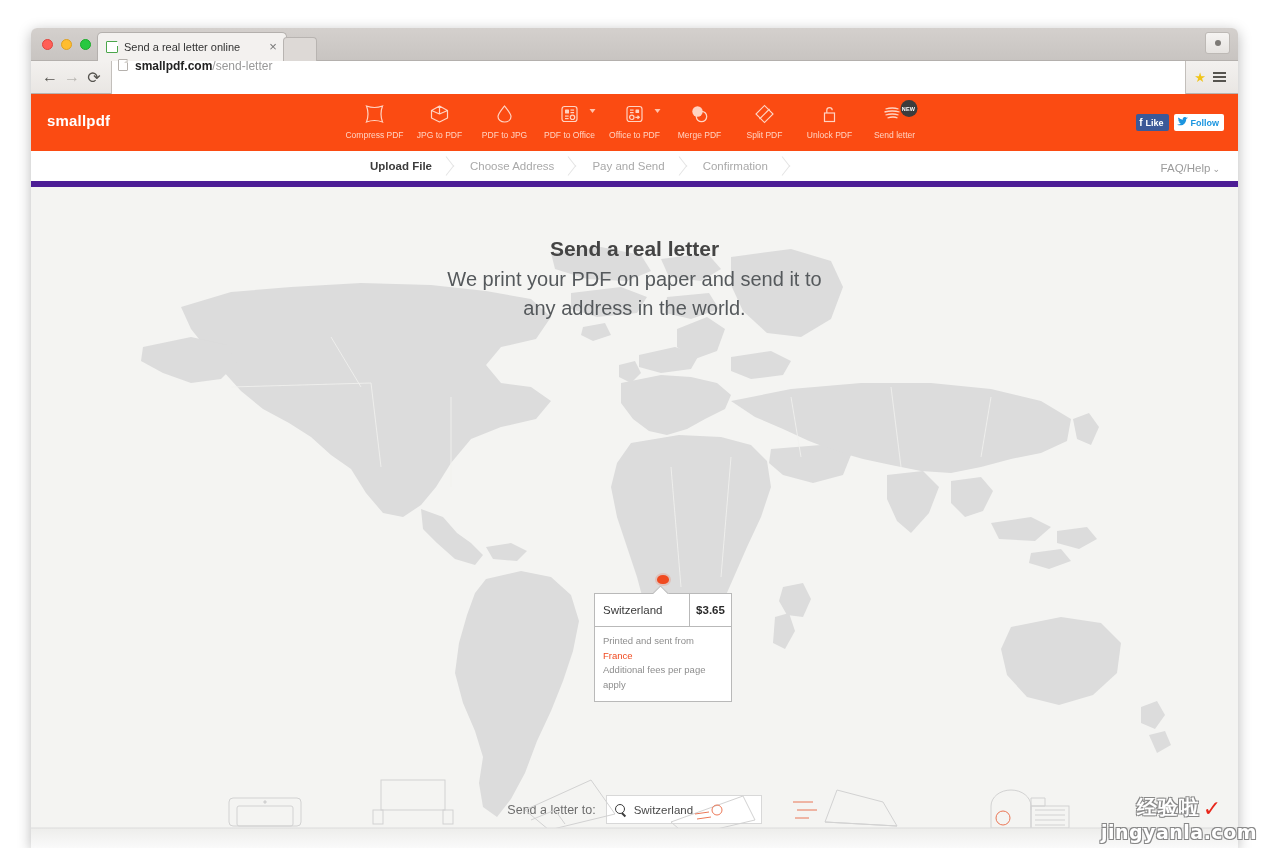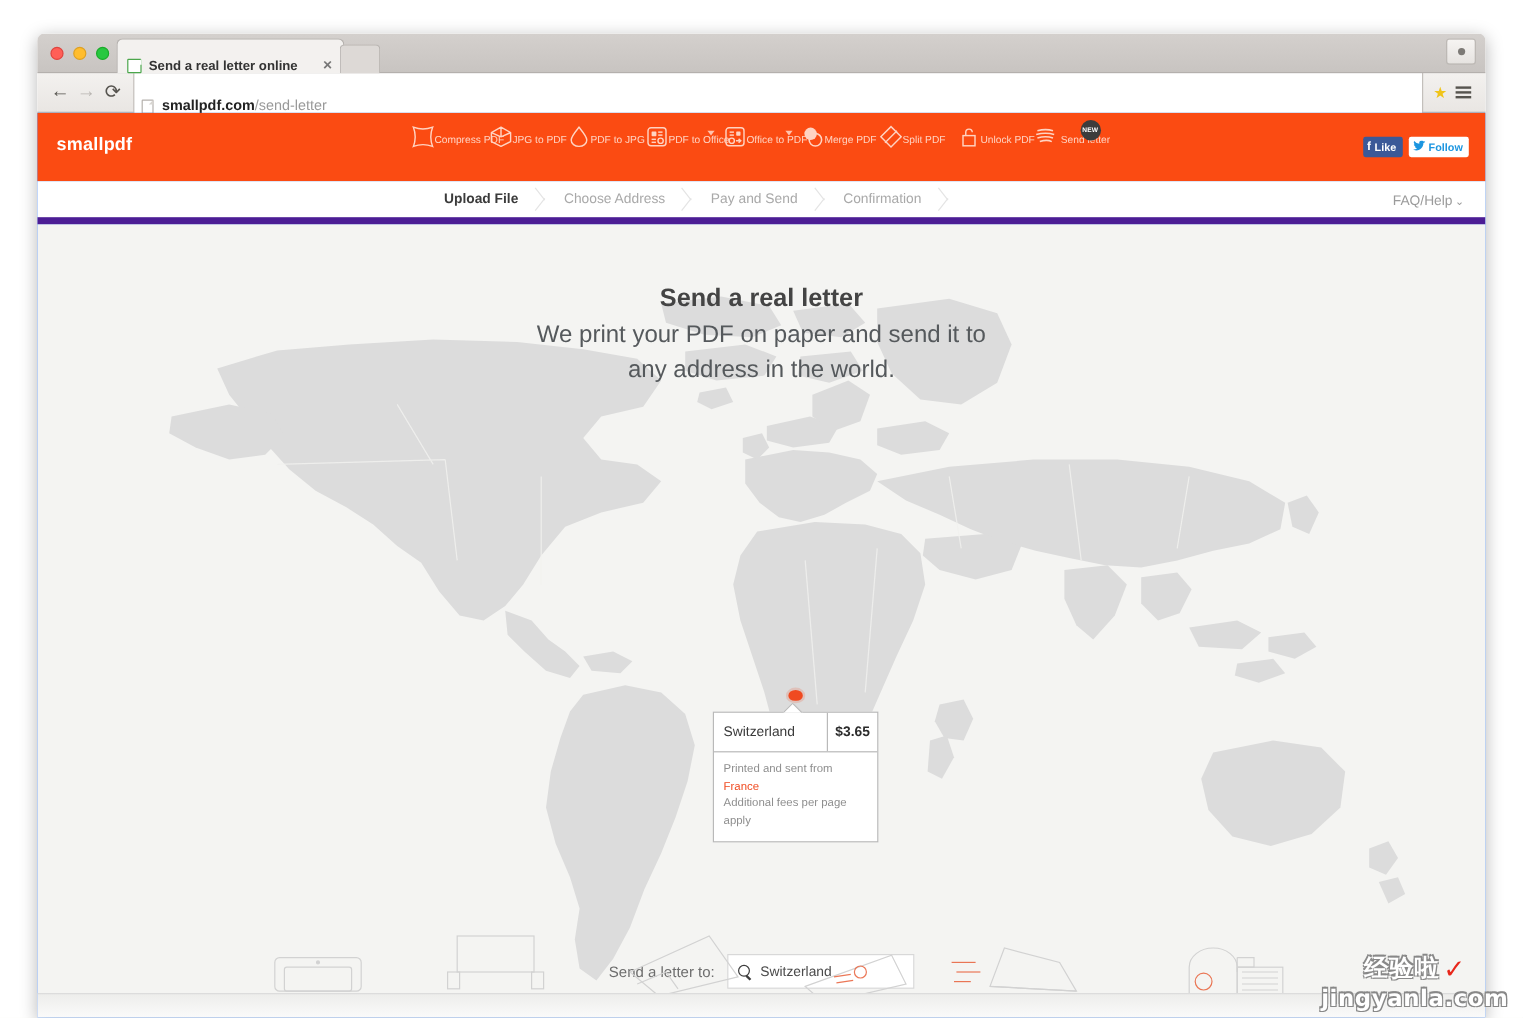--- a/index.html
+++ b/index.html
@@ -33,21 +33,21 @@
   .light.red    { background: #ff5f57; border: .5px solid #e0443e; }
   .light.yellow { background: #ffbd2e; border: .5px solid #dea123; }
   .light.green  { background: #28c840; border: .5px solid #1aab29; }
 
   #tab-active {
     position: absolute; left: 66px; top: 4px;
     width: 190px; height: 29px;
     background: #f3f1ef;
     border: 1px solid #b4b0ad; border-bottom: none;
     border-radius: 5px 5px 0 0;
-    display: flex; align-items: flex-end; padding: 0 6px 0 8px; font-weight: bold;
+    display: flex; align-items: center; padding: 0 6px 0 8px;
   }
   #tab-favicon {
     width: 12px; height: 12px; flex: 0 0 12px;
     border: 1.4px solid #4ba64b; border-radius: 1px;
     background: #fff; position: relative; margin-right: 6px;
   }
   #tab-favicon::after {
     content: ""; position: absolute; right: -1px; top: -1px;
     border-left: 5px solid transparent; border-bottom: 5px solid #fff;
   }
@@ -76,21 +76,21 @@
   }
   .nav-btn {
     width: 22px; height: 22px; flex: 0 0 22px;
     display: flex; align-items: center; justify-content: center;
     font-size: 16px; color: #56544f;
   }
   .nav-btn.disabled { color: #b9b6b2; }
   #url-bar {
     flex: 1; height: 38px; margin: 0 6px;
     background: #fff; border: 1px solid #c3bfbb; border-radius: 2px;
-    display: flex; align-items: flex-end; padding: 0 6px;
+    display: flex; align-items: flex-start; padding: 0 6px;
   }
   #url-doc-icon {
     width: 10px; height: 12px; flex: 0 0 10px; margin-right: 7px;
     background: #fff; border: 1px solid #b5b1ad; border-radius: 1px; position: relative;
   }
   #url-doc-icon::after {
     content: ""; position: absolute; right: -1px; top: -1px;
     border-left: 4px solid transparent; border-bottom: 4px solid #d8d5d1;
   }
   #url-text { font-size: 12px; color: #999; white-space: nowrap; }
@@ -121,21 +121,21 @@
   #logo {
     position: absolute; left: 16px; top: 18px;
     font-size: 15px; font-weight: 700; color: #fff; letter-spacing: .2px;
   }
   #main-nav {
     position: absolute; left: 50%; transform: translateX(-50%);
     top: 2px; display: flex; align-items: flex-start; gap: 0;
   }
   .nav-item {
     width: 65px; padding-top: 6px;
-    display: flex; flex-direction: row; align-items: center;
+    display: flex; flex-direction: column; align-items: center;
     color: #ffd6c6; text-decoration: none; position: relative;
   }
   .nav-icon { height: 24px; display: flex; align-items: center; justify-content: center; }
   .nav-label { font-size: 8.5px; margin-top: 4px; white-space: nowrap; color: #ffd3c2; }
   .caret {
     position: absolute; right: 7px; top: 13px;
     border-left: 3.5px solid transparent; border-right: 3.5px solid transparent;
     border-top: 4px solid #ffc3ad;
   }
   .new-badge {

